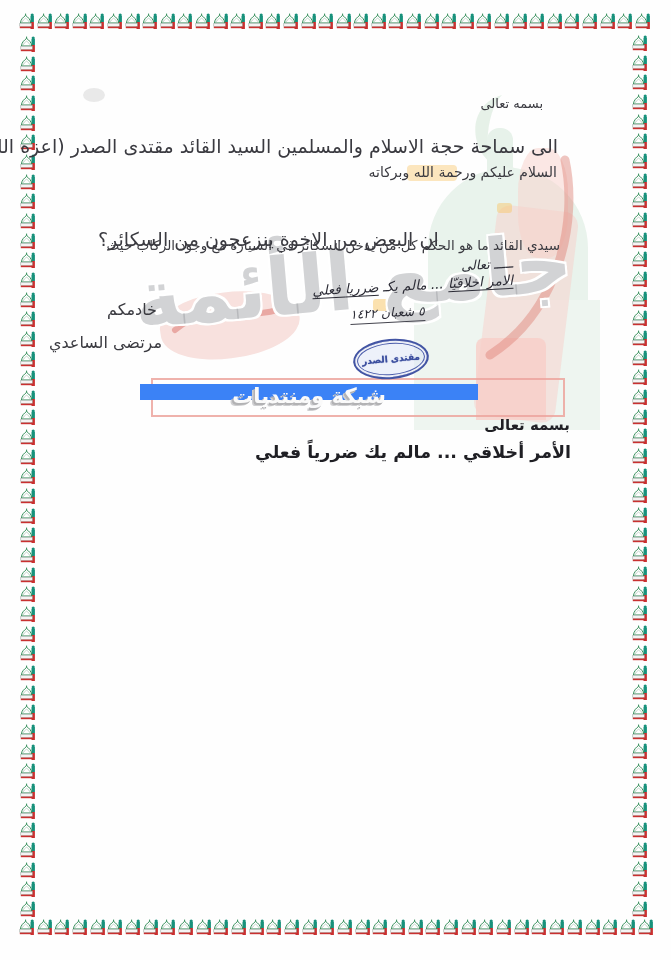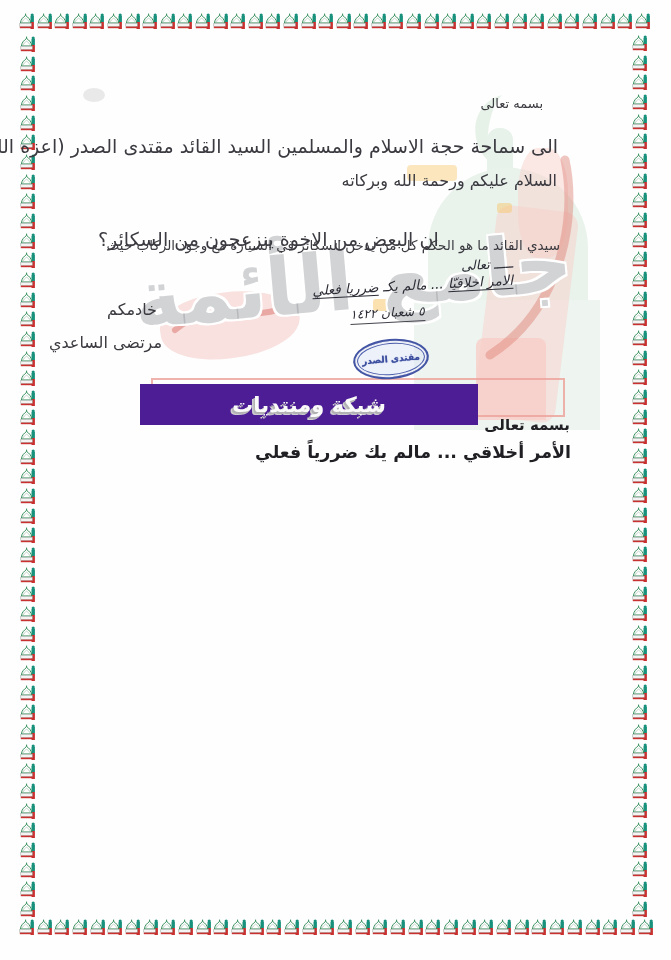--- a/index.html
+++ b/index.html
@@ -32,32 +32,32 @@
   .wm-yellow2{left:373px;top:299px;width:17px;height:12px;background:rgba(248,200,110,.55);border-radius:3px;}
   .wm-yellow3{left:497px;top:203px;width:15px;height:10px;background:rgba(248,200,110,.5);border-radius:3px;}
   .wm-strokes{left:140px;top:130px;pointer-events:none;}
   .wm-callig{
     left:148px;top:222px;width:425px;height:125px;line-height:118px;text-align:center;
     direction:rtl;white-space:nowrap;font-weight:bold;font-size:80px;letter-spacing:-2px;
     color:rgba(148,151,155,.42);transform:rotate(-5deg);
     text-shadow:2px 2px 0 #fff,-2px -2px 0 #fff,2px -2px 0 #fff,-2px 2px 0 #fff;
   }
   .banner-box{left:151px;top:378px;width:410px;height:35px;border:2px solid rgba(236,164,158,.85);}
-  .banner-band{left:140px;top:384px;width:338px;height:41px;background:#4c1d95;
-    display:flex;align-items:center;justify-content:center;}
+  .banner-band{left:140px;top:384px;width:338px;height:16px;background:#3b82f6;
+    display:flex;align-items:flex-start;justify-content:center;}
   .banner-text{
     direction:rtl;font-weight:bold;font-size:21px;letter-spacing:1px;color:#fafafa;
     text-shadow:-1.5px 1.5px 0 #b2b2b4,-3px 3px 0 #cfcfd1;
   }
   .smudge{left:83px;top:88px;width:22px;height:14px;background:rgba(195,195,195,.35);border-radius:50%;}
   
   .txt{position:absolute;z-index:6;direction:rtl;white-space:nowrap;color:#3a3a40;}
   .l-basmala{right:128px;top:96px;font-size:13px;}
   .l-addressee{right:113px;top:135px;font-size:19px;}
-  .l-salutation{right:114px;top:171px;font-size:16px;}
+  .l-salutation{right:114px;top:164px;font-size:14px;}
   .l-q1{right:111px;top:205px;font-size:13.5px;margin-top:32px;}
   .l-q2{left:98px;top:228px;font-size:19px;text-align:center;}
   
   .hw{position:absolute;z-index:6;direction:rtl;white-space:nowrap;color:#2c2c36;
     font-style:italic;transform:rotate(-3deg);}
   .hw-flourish{right:158px;top:257px;font-size:13px;letter-spacing:1px;}
   .hw-ruling{right:158px;top:277px;font-size:13.5px;}
   .hw-date{right:246px;top:305px;font-size:12.5px;border-bottom:1px solid #44444e;padding-bottom:2px;}
   .hw-u{text-decoration:underline;text-underline-offset:3px;}
   

